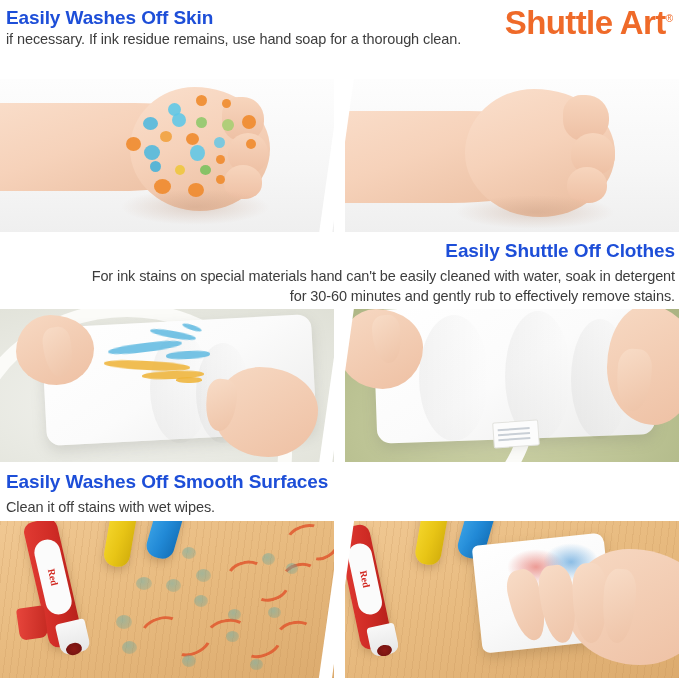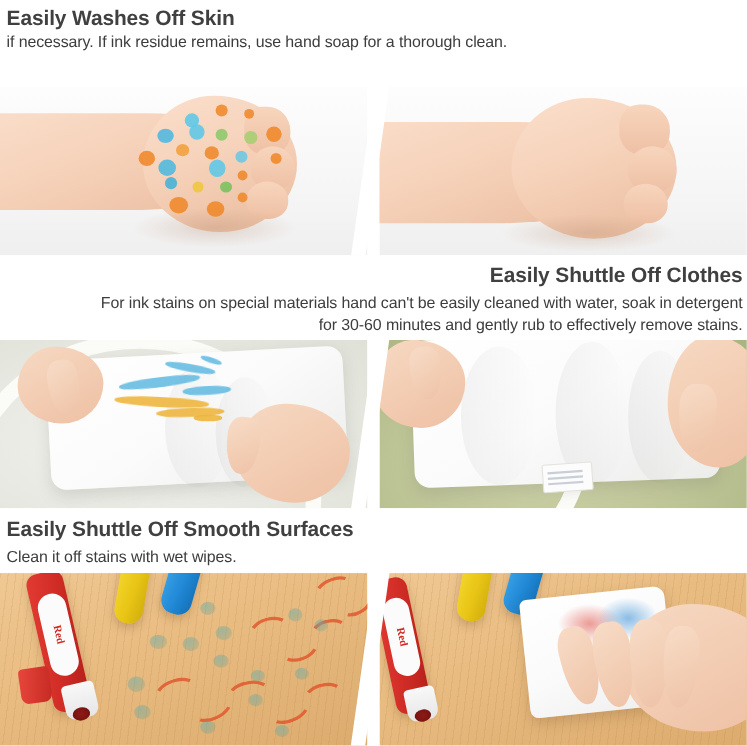--- a/index.html
+++ b/index.html
@@ -8,21 +8,21 @@
     background: #ffffff;
     font-family: "Liberation Sans", sans-serif;
     overflow: hidden;
   }
   .page { position: relative; width: 679px; height: 678px; background:#fff; }
 
   
   .sec-head {
     font-size: 19px;
     font-weight: 700;
-    color: #404040;
+    color: #1d4ed8;
     letter-spacing: -0.1px;
     line-height: 24px;
     white-space: nowrap;
   }
   .sec-body {
     font-size: 14.5px;
     color: #3d3d3d;
     line-height: 19.5px;
     letter-spacing: -0.1px;
   }
@@ -227,20 +227,23 @@
     position:absolute;
     background: radial-gradient(ellipse, rgba(70,150,215,.62), rgba(70,150,215,0) 70%);
     border-radius:50%;
   }
 </style>
 </head>
 <body>
 
 <div class="page">
 
+  <div class="logo">
+    <span>Shuttle Art</span><span class="reg">®</span>
+  </div>
 
   <div class="tb" style="left:6px; top:6px;">
     <div class="sec-head">Easily Washes Off Skin</div>
     <div class="sec-body">if necessary.  If ink residue remains, use hand soap for a thorough clean.</div>
   </div>
 
   <div class="row" style="top:79px; height:153px;">
 
     <div class="pane left">
       <div class="photo bg-white-studio">
@@ -339,21 +342,21 @@
         </div>
         <div class="hand" style="left:-6px; top:0px; width:84px; height:80px;"></div>
         <div class="finger" style="left:28px; top:6px; width:28px; height:48px; transform:rotate(-6deg);"></div>
         <div class="hand" style="left:262px; top:-4px; width:90px; height:120px;"></div>
         <div class="finger" style="left:272px; top:40px; width:34px; height:62px; transform:rotate(4deg);"></div>
       </div>
     </div>
   </div>
 
   <div class="tb" style="left:6px; top:470px;">
-    <div class="sec-head">Easily Shuttle Off Smooth Surfaces</div>
+    <div class="sec-head">Easily Washes Off Smooth Surfaces</div>
     <div class="sec-body" style="margin-top:4px;">Clean it off stains with wet wipes.</div>
   </div>
 
   <div class="row" style="top:521px; height:157px;">
 
     <div class="pane left">
       <div class="photo wood">
 
         <div class="marker marker-red" style="left:36px; top:-2px; width:34px; height:128px; transform:rotate(-13deg);"></div>
         <div class="marker-label" style="left:40px; top:18px; width:26px; height:76px; transform:rotate(-13deg);">

